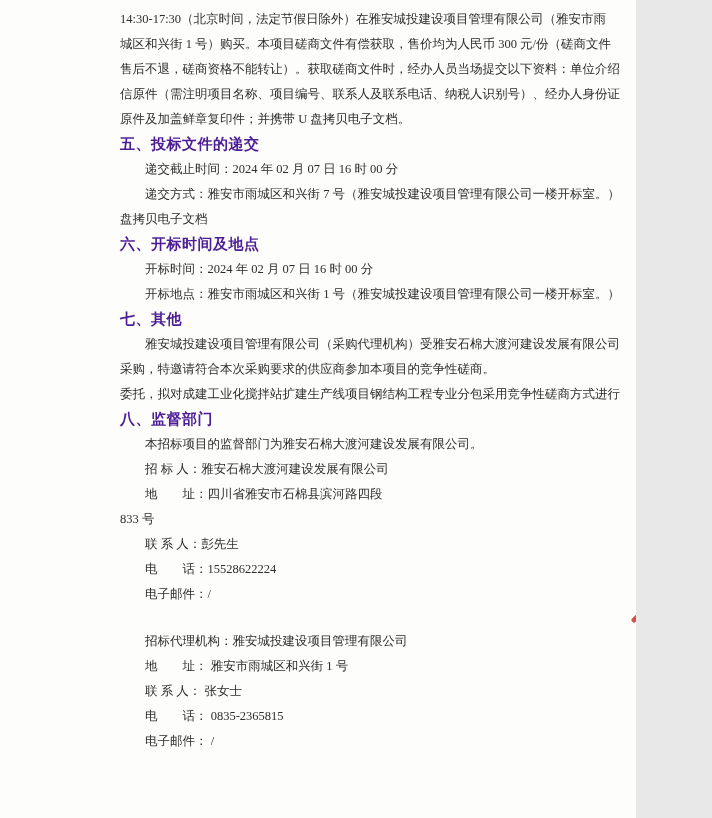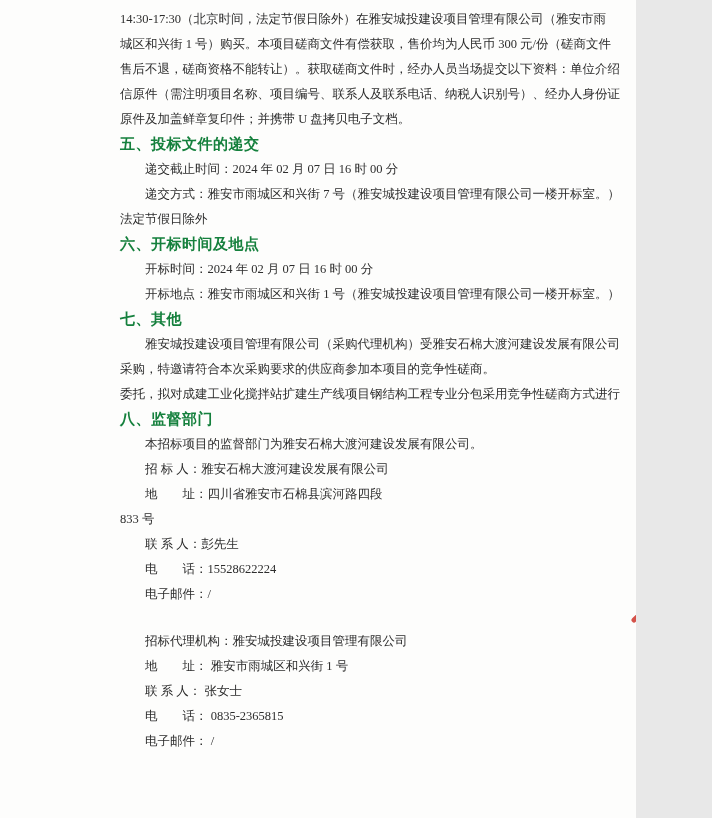--- a/index.html
+++ b/index.html
@@ -16,21 +16,21 @@
     line-height: 25px;
     color: #2d2d2d;
   }
   .line { white-space: nowrap; }
   .line.body { }
   .line.indent { text-indent: 25px; }
   .line.contact { padding-left: 25px; }
   .line.heading {
     font-weight: 700;
     font-size: 15px;
-    color: #15803d;
+    color: #4c1d95;
     letter-spacing: 0.5px;
   }
   .line.spacer { height: 22px; }
   .seal {
     position: absolute;
     left: 598px;
     top: 584px;
     pointer-events: none;
   }
   .seal text { font-family: "Liberation Serif", "DejaVu Serif", serif; }
@@ -42,21 +42,21 @@
 
   <div>
       <div class="line body">14:30-17:30（北京时间，法定节假日除外）在雅安城投建设项目管理有限公司（雅安市雨</div>
       <div class="line body">城区和兴街 1 号）购买。本项目磋商文件有偿获取，售价均为人民币 300 元/份（磋商文件</div>
       <div class="line body">售后不退，磋商资格不能转让）。获取磋商文件时，经办人员当场提交以下资料：单位介绍</div>
       <div class="line body">信原件（需注明项目名称、项目编号、联系人及联系电话、纳税人识别号）、经办人身份证</div>
       <div class="line body">原件及加盖鲜章复印件；并携带 U 盘拷贝电子文档。</div>
       <div class="line heading">五、投标文件的递交</div>
       <div class="line indent">递交截止时间：2024 年 02 月 07 日  16 时 00 分</div>
       <div class="line indent">递交方式：雅安市雨城区和兴街 7 号（雅安城投建设项目管理有限公司一楼开标室。）</div>
-      <div class="line body">法定节假日除外</div>
+      <div class="line body">盘拷贝电子文档</div>
       <div class="line heading">六、开标时间及地点</div>
       <div class="line indent">开标时间：2024 年 02 月 07 日  16 时 00 分</div>
       <div class="line indent">开标地点：雅安市雨城区和兴街 1 号（雅安城投建设项目管理有限公司一楼开标室。）</div>
       <div class="line heading">七、其他</div>
       <div class="line indent">雅安城投建设项目管理有限公司（采购代理机构）受雅安石棉大渡河建设发展有限公司</div>
       <div class="line body">采购，特邀请符合本次采购要求的供应商参加本项目的竞争性磋商。</div>
       <div class="line body">委托，拟对成建工业化搅拌站扩建生产线项目钢结构工程专业分包采用竞争性磋商方式进行</div>
       <div class="line heading">八、监督部门</div>
       <div class="line indent">本招标项目的监督部门为雅安石棉大渡河建设发展有限公司。</div>
       <div class="line contact">招 标 人：雅安石棉大渡河建设发展有限公司</div>

